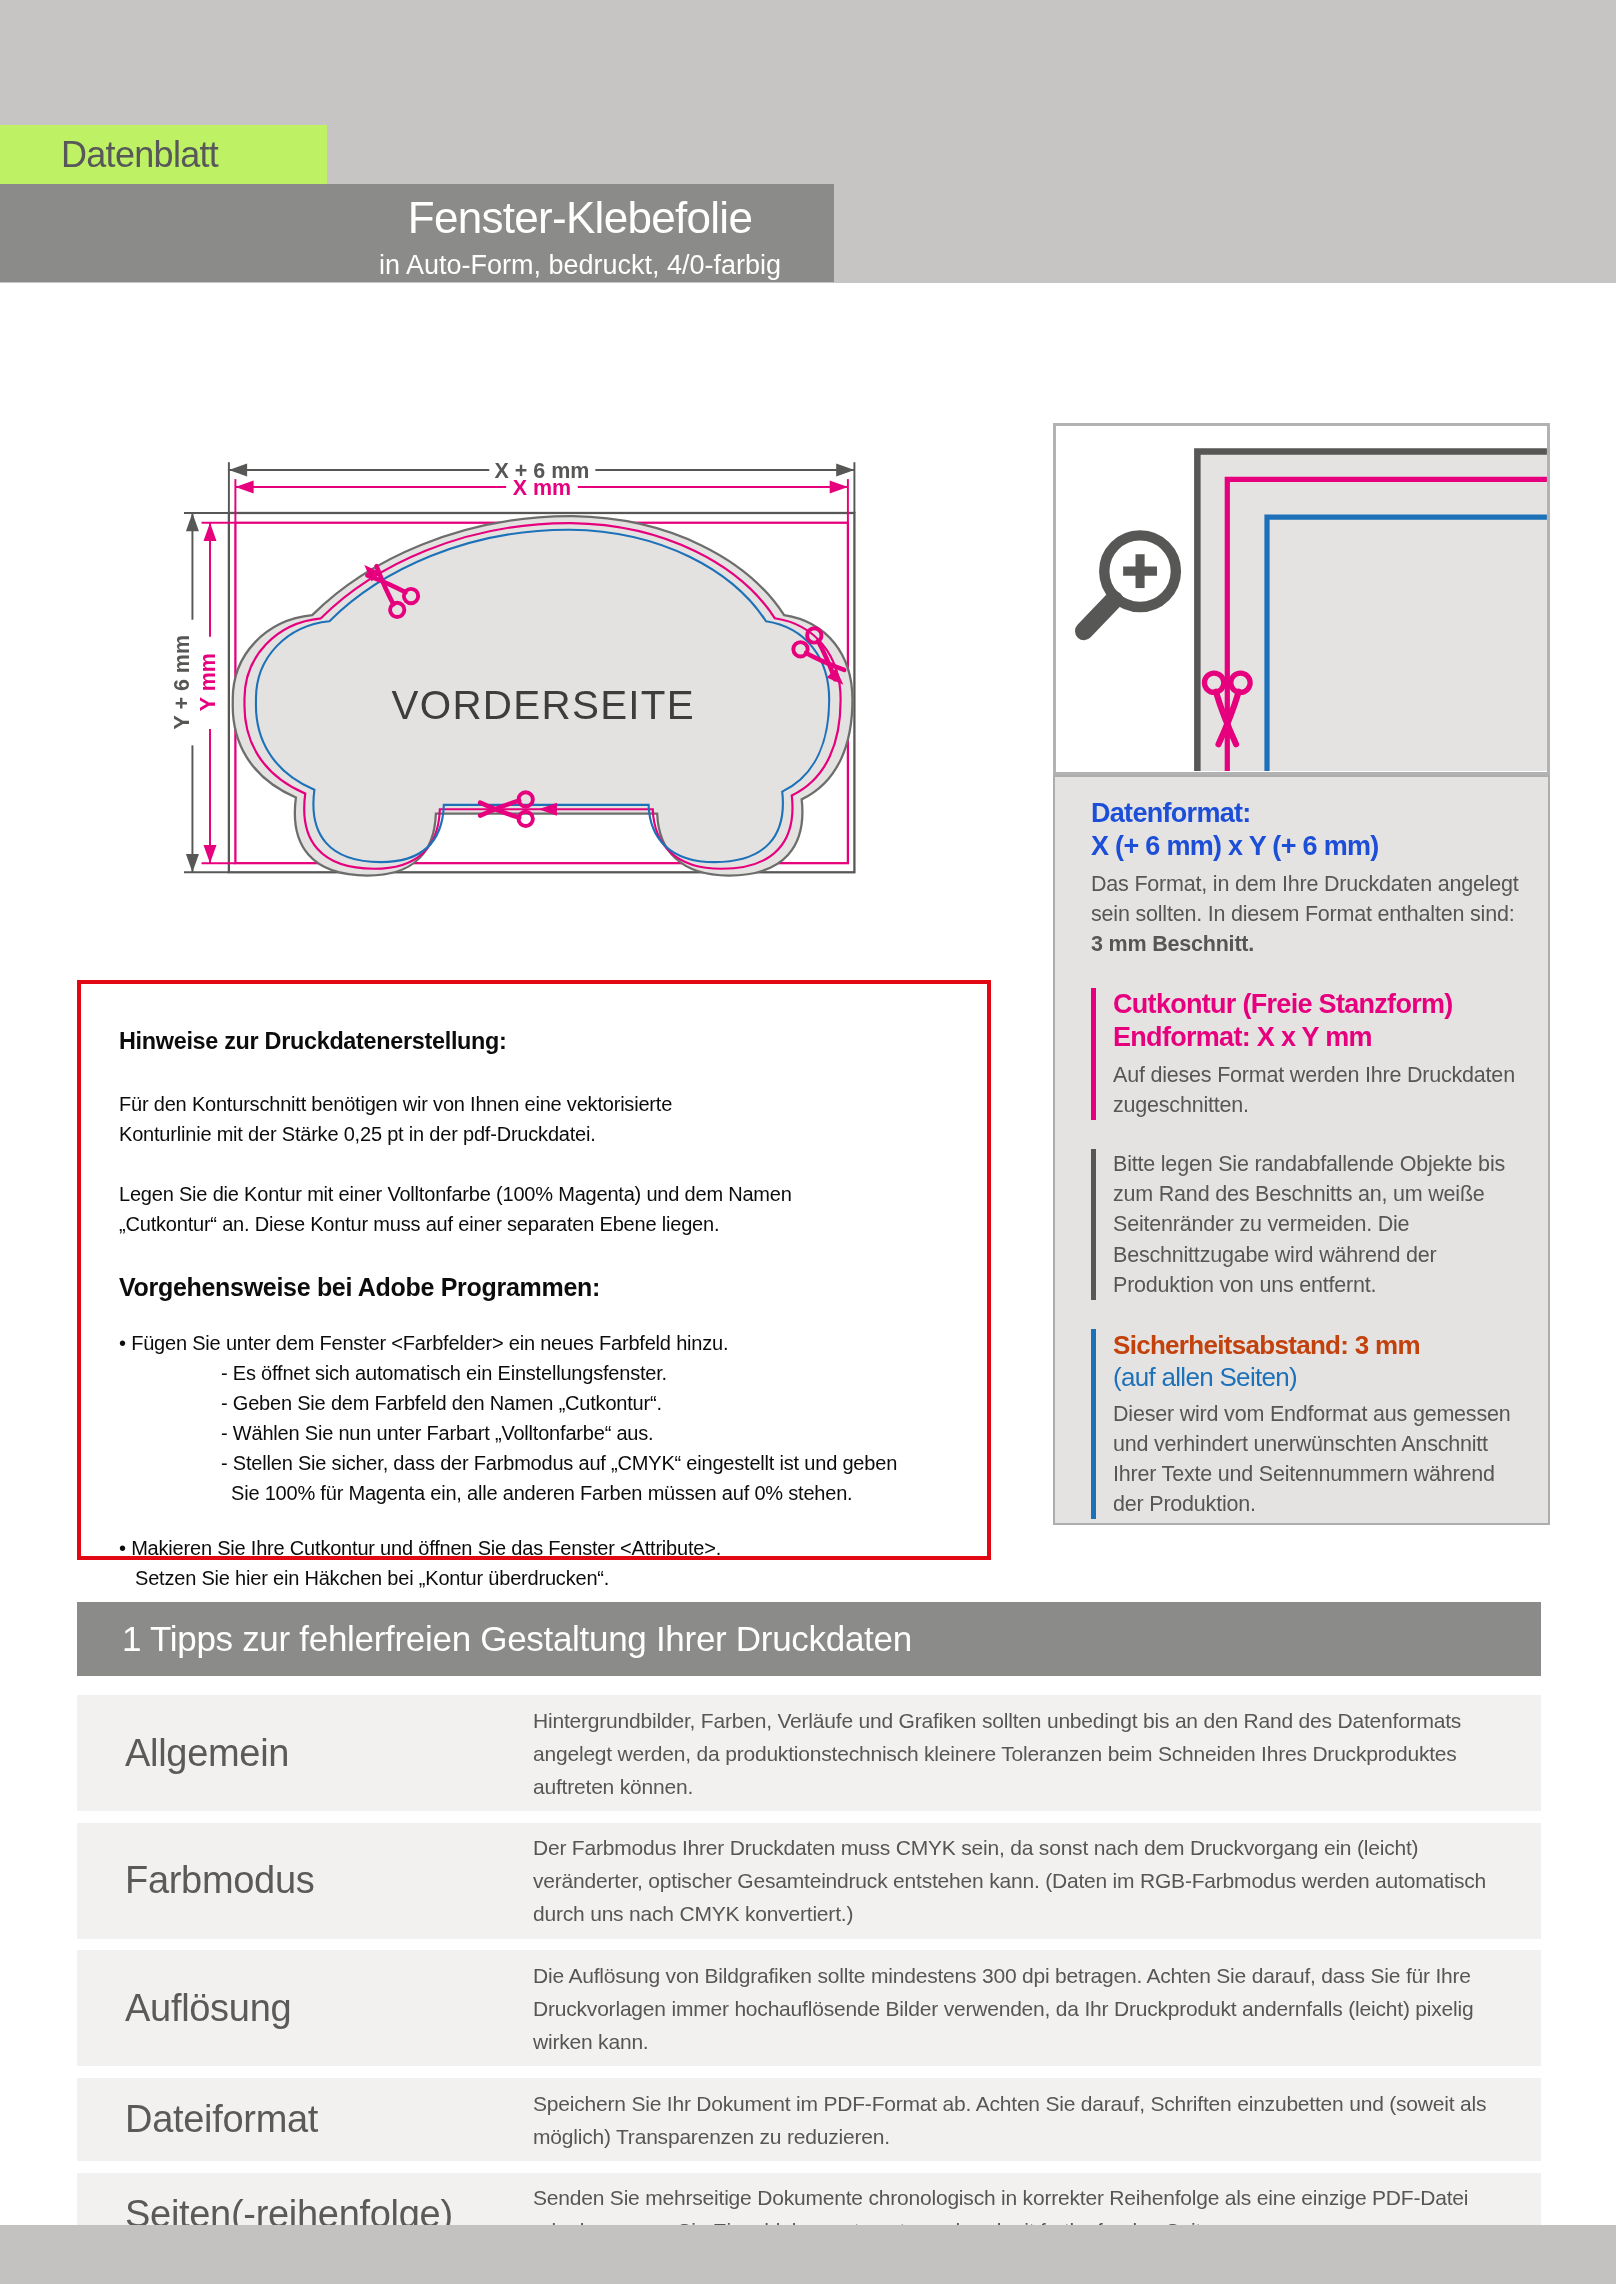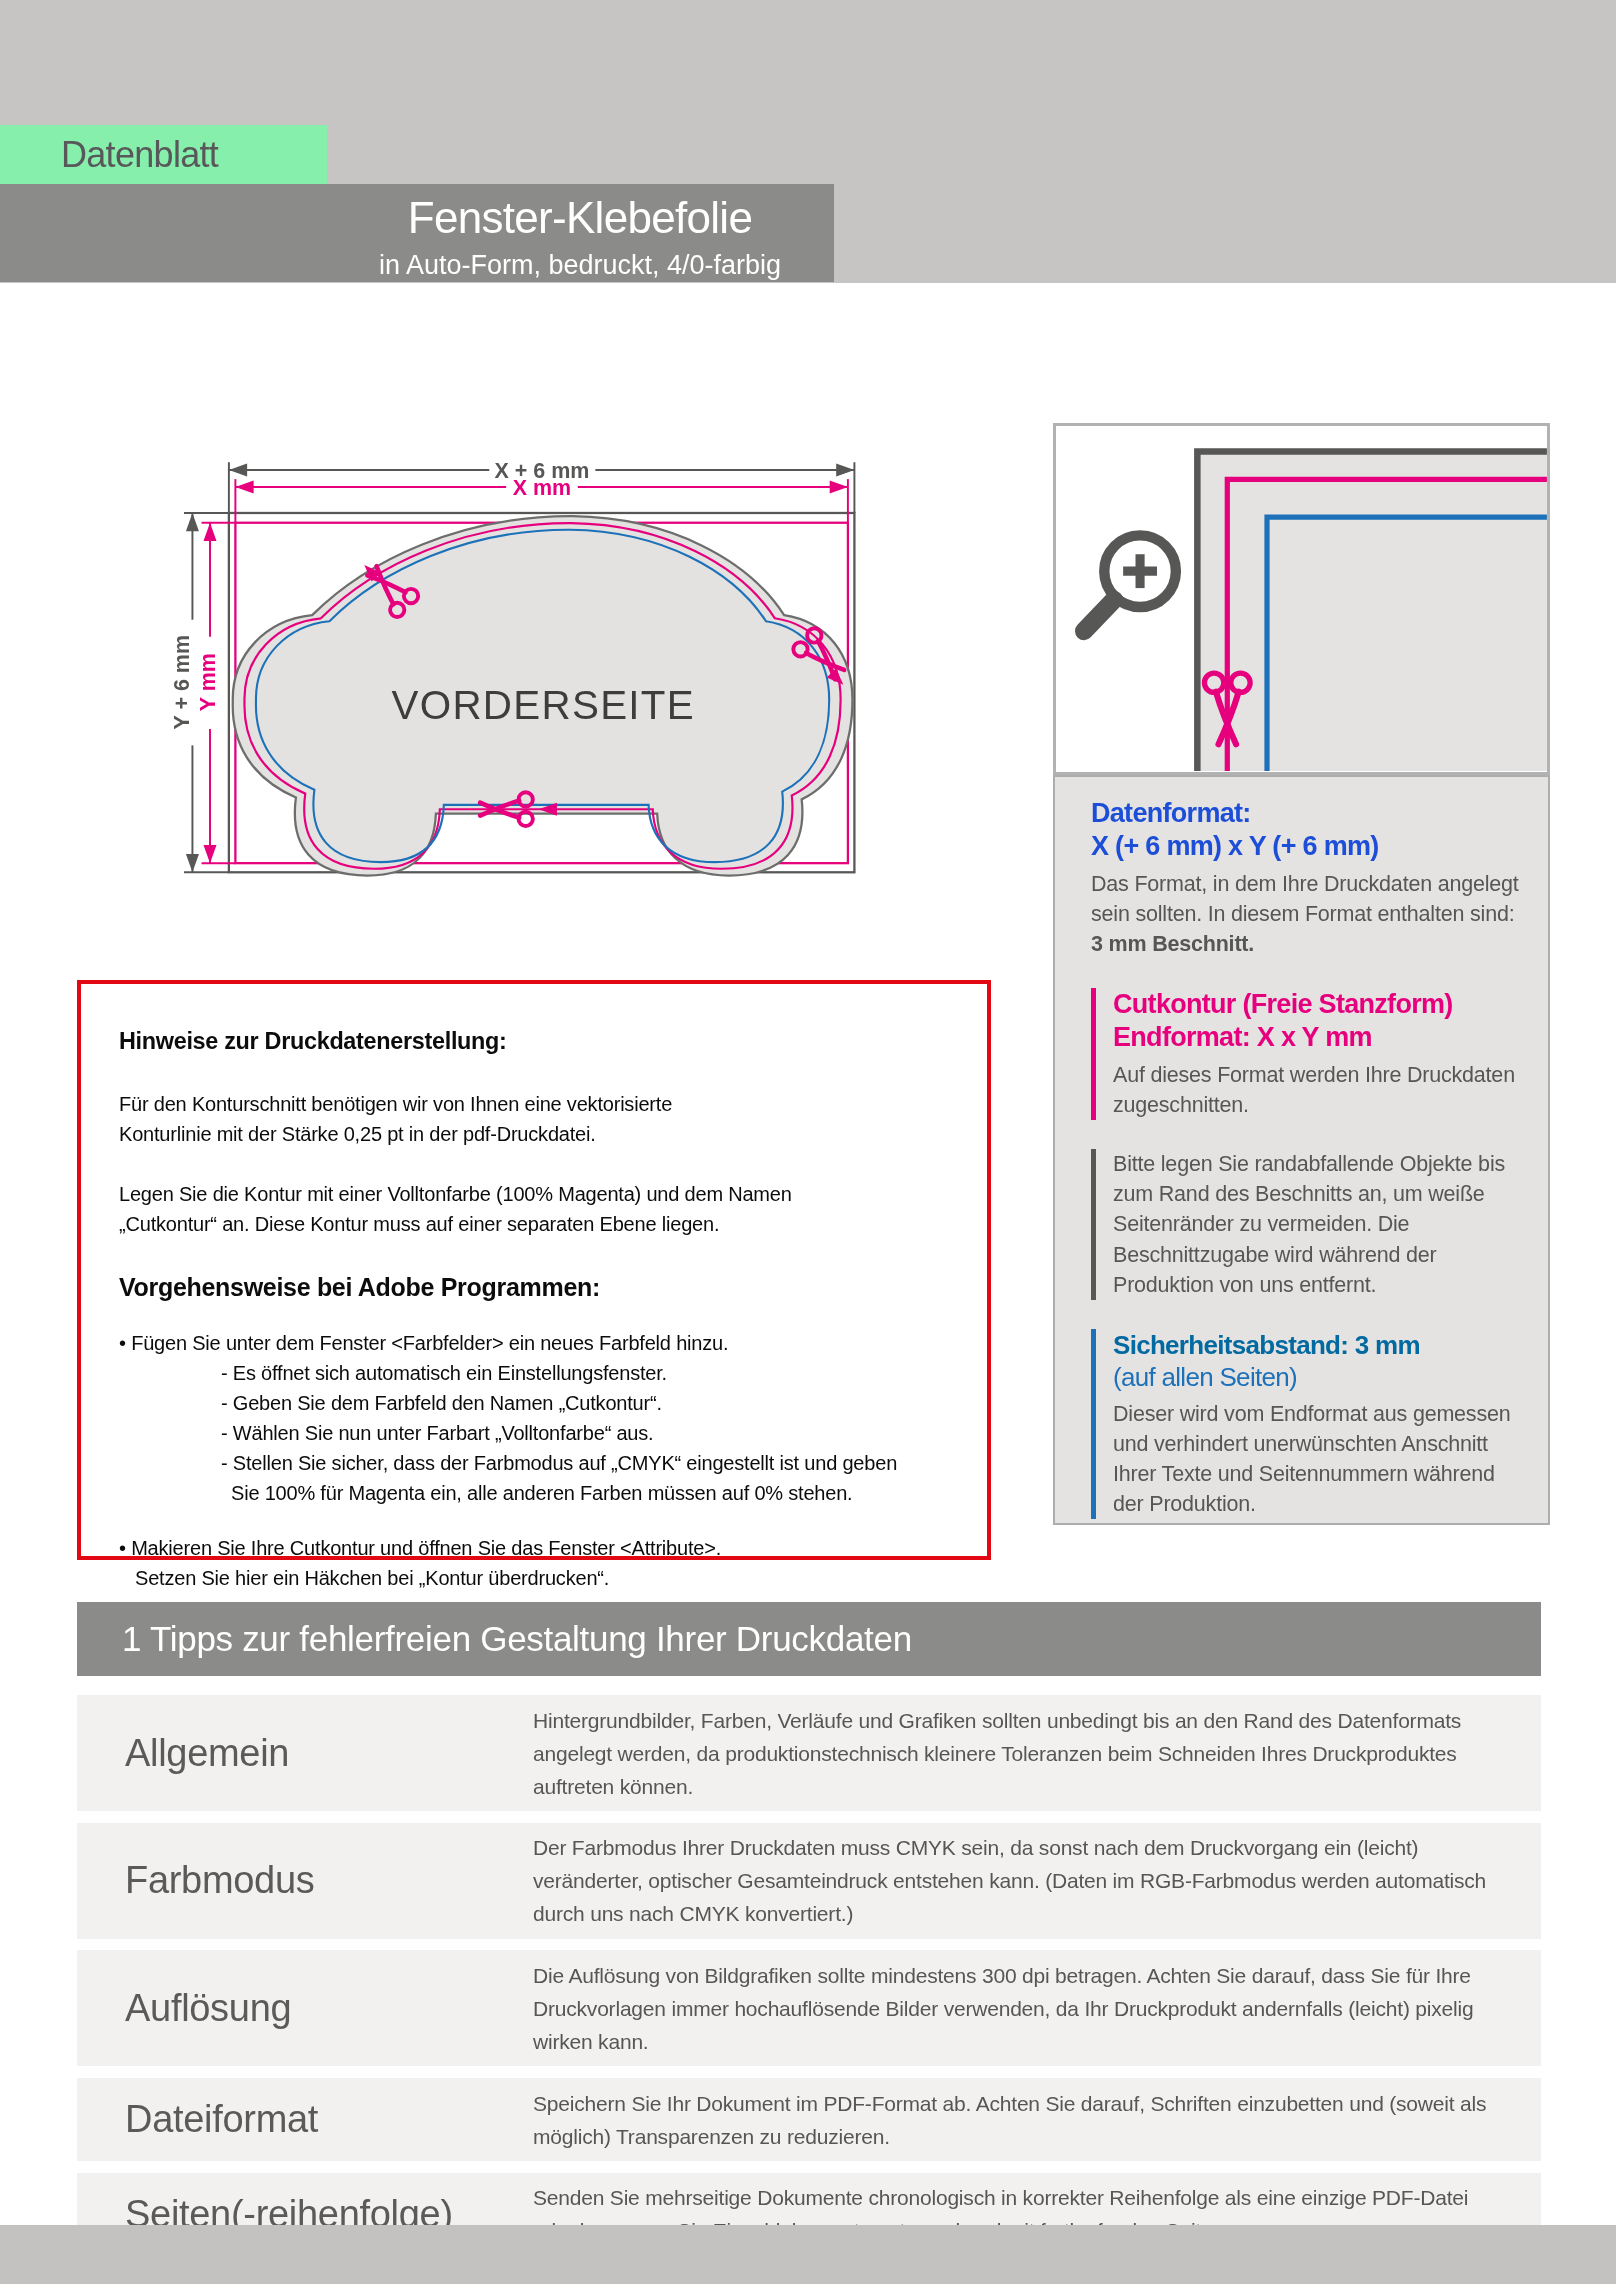--- a/index.html
+++ b/index.html
@@ -1,41 +1,41 @@
 <!DOCTYPE html>
 <html style="font-size:10.4px"><head>
 <meta charset="utf-8">
 <style>
   html,body{margin:0;padding:0;background:#888;}
   .page{position:relative;width:1616px;height:2284px;background:#ffffff;overflow:hidden;
         font-family:"Liberation Sans", sans-serif;color:#565655;}
   
   .band-light{position:absolute;left:0;top:0;width:1616px;height:283px;background:#c6c5c4;}
-  .datenblatt-box{position:absolute;left:0;top:125px;width:327px;height:59px;background:#86efac;
+  .datenblatt-box{position:absolute;left:0;top:125px;width:327px;height:59px;background:#bef264;
         display:flex;align-items:center;}
   .datenblatt-box span{font-size:36px;color:#58585a;padding-left:61px;letter-spacing:-0.7px;}
   .band-dark{position:absolute;left:0;top:184px;width:834px;height:98px;background:#8b8b89;
         box-sizing:border-box;padding-left:326px;text-align:center;color:#ffffff;}
   .band-dark .t1{font-size:44px;letter-spacing:-0.7px;margin-top:9px;}
   .band-dark .t2{font-size:27px;margin-top:6.5px;}
   
   .diagram{position:absolute;left:169px;top:449px;}
   
   .zoom-box{position:absolute;left:1053px;top:423px;width:497px;height:352px;background:#ffffff;
         border:3.3px solid #b2b2b2;box-sizing:border-box;overflow:hidden;}
   
   .info-panel{position:absolute;left:1053px;top:775px;width:497px;height:750px;background:#e4e3e2;
         border:2.6px solid #adadad;box-sizing:border-box;padding:19.5px 18px 0 36px;}
   .info-panel .h{font-size:27px;font-weight:bold;color:#1d4ed8;line-height:1.24;letter-spacing:-0.7px;}
   .info-panel .body{font-size:21.5px;line-height:1.4;color:#565655;margin-top:5.2px;letter-spacing:-0.2px;}
   .note{border-left:5.2px solid #575756;padding-left:17px;margin-top:29px;}
   .note.m{border-color:#e6007e;}
   .note.b{border-color:#1d71b8;}
   .hm{font-size:27px;font-weight:bold;color:#e6007e;line-height:1.24;letter-spacing:-0.7px;}
-  .hb1{font-size:26px;font-weight:bold;color:#0369a1;line-height:1.3;letter-spacing:-0.7px;}
+  .hb1{font-size:26px;font-weight:bold;color:#c2410c;line-height:1.3;letter-spacing:-0.7px;}
   .hb2{font-size:26px;color:#1d71b8;line-height:1.2;letter-spacing:-0.7px;}
   
   .red-box{position:absolute;left:77px;top:980px;width:914px;height:580px;border:4.6px solid #e30613;
         box-sizing:border-box;background:#ffffff;color:#0c0c0c;padding:44px 39px 0 38px;}
   .red-box .rh{font-size:23.4px;font-weight:bold;letter-spacing:-0.3px;}
   .red-box p{font-size:20px;line-height:1.5;margin:0;letter-spacing:-0.2px;}
   .red-box .p1{margin-top:34px;}
   .red-box .p2{margin-top:30px;}
   .red-box .rh2{font-size:25px;font-weight:bold;margin-top:34px;letter-spacing:-0.3px;}
   .red-box .bullet{margin-top:26px;}

